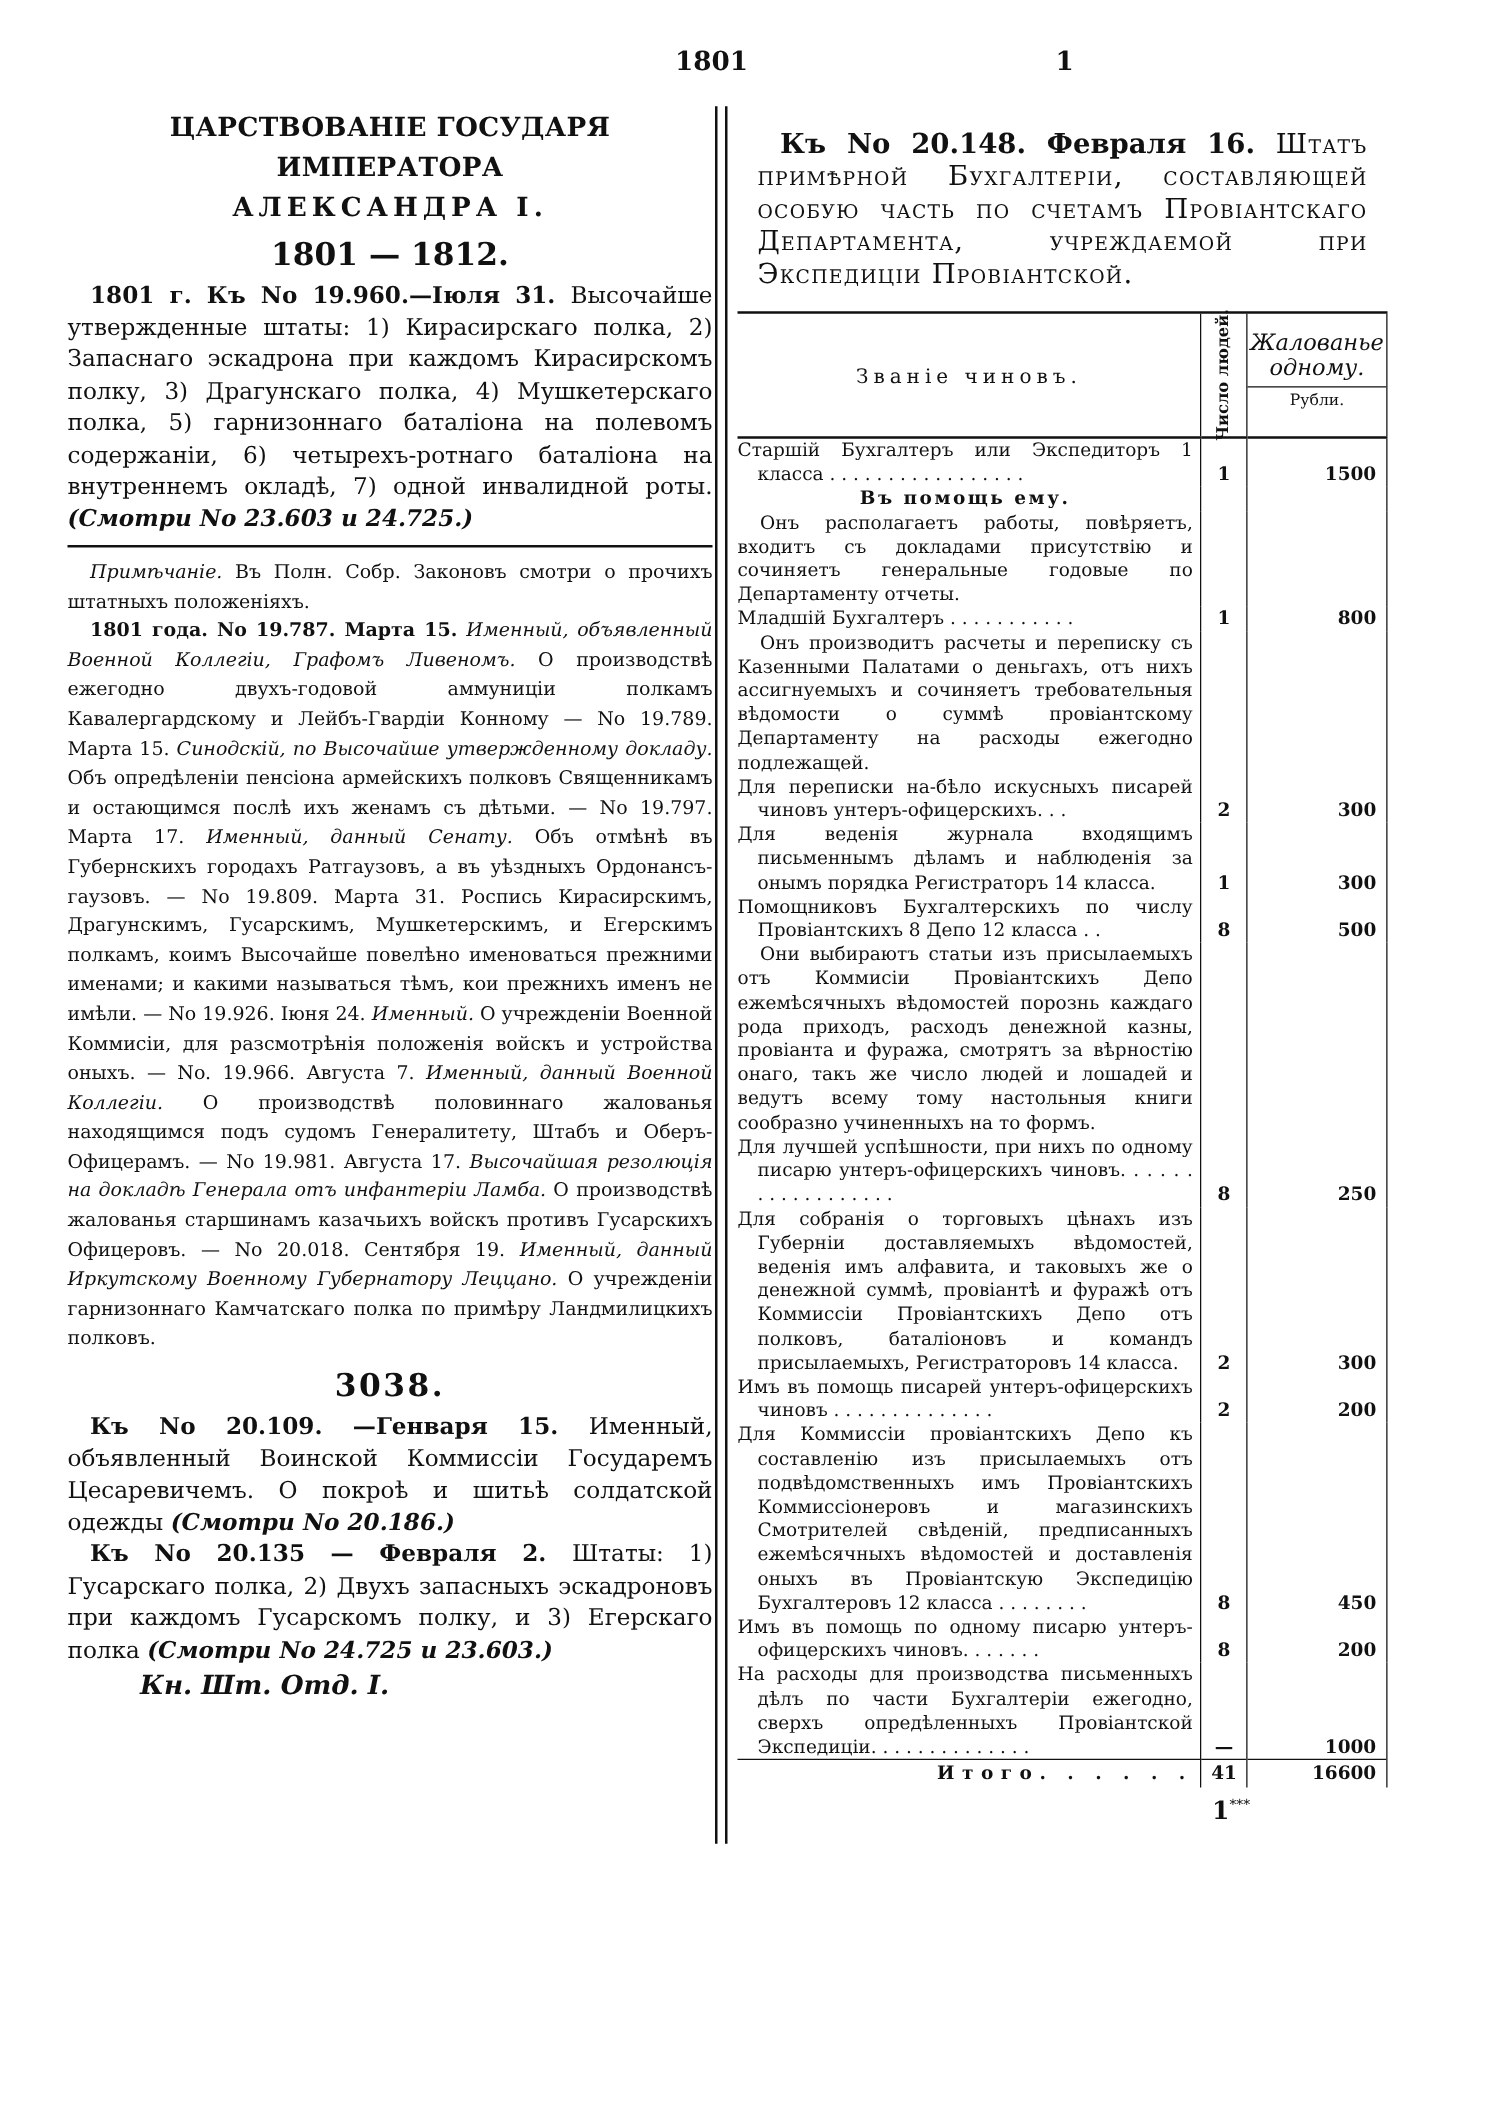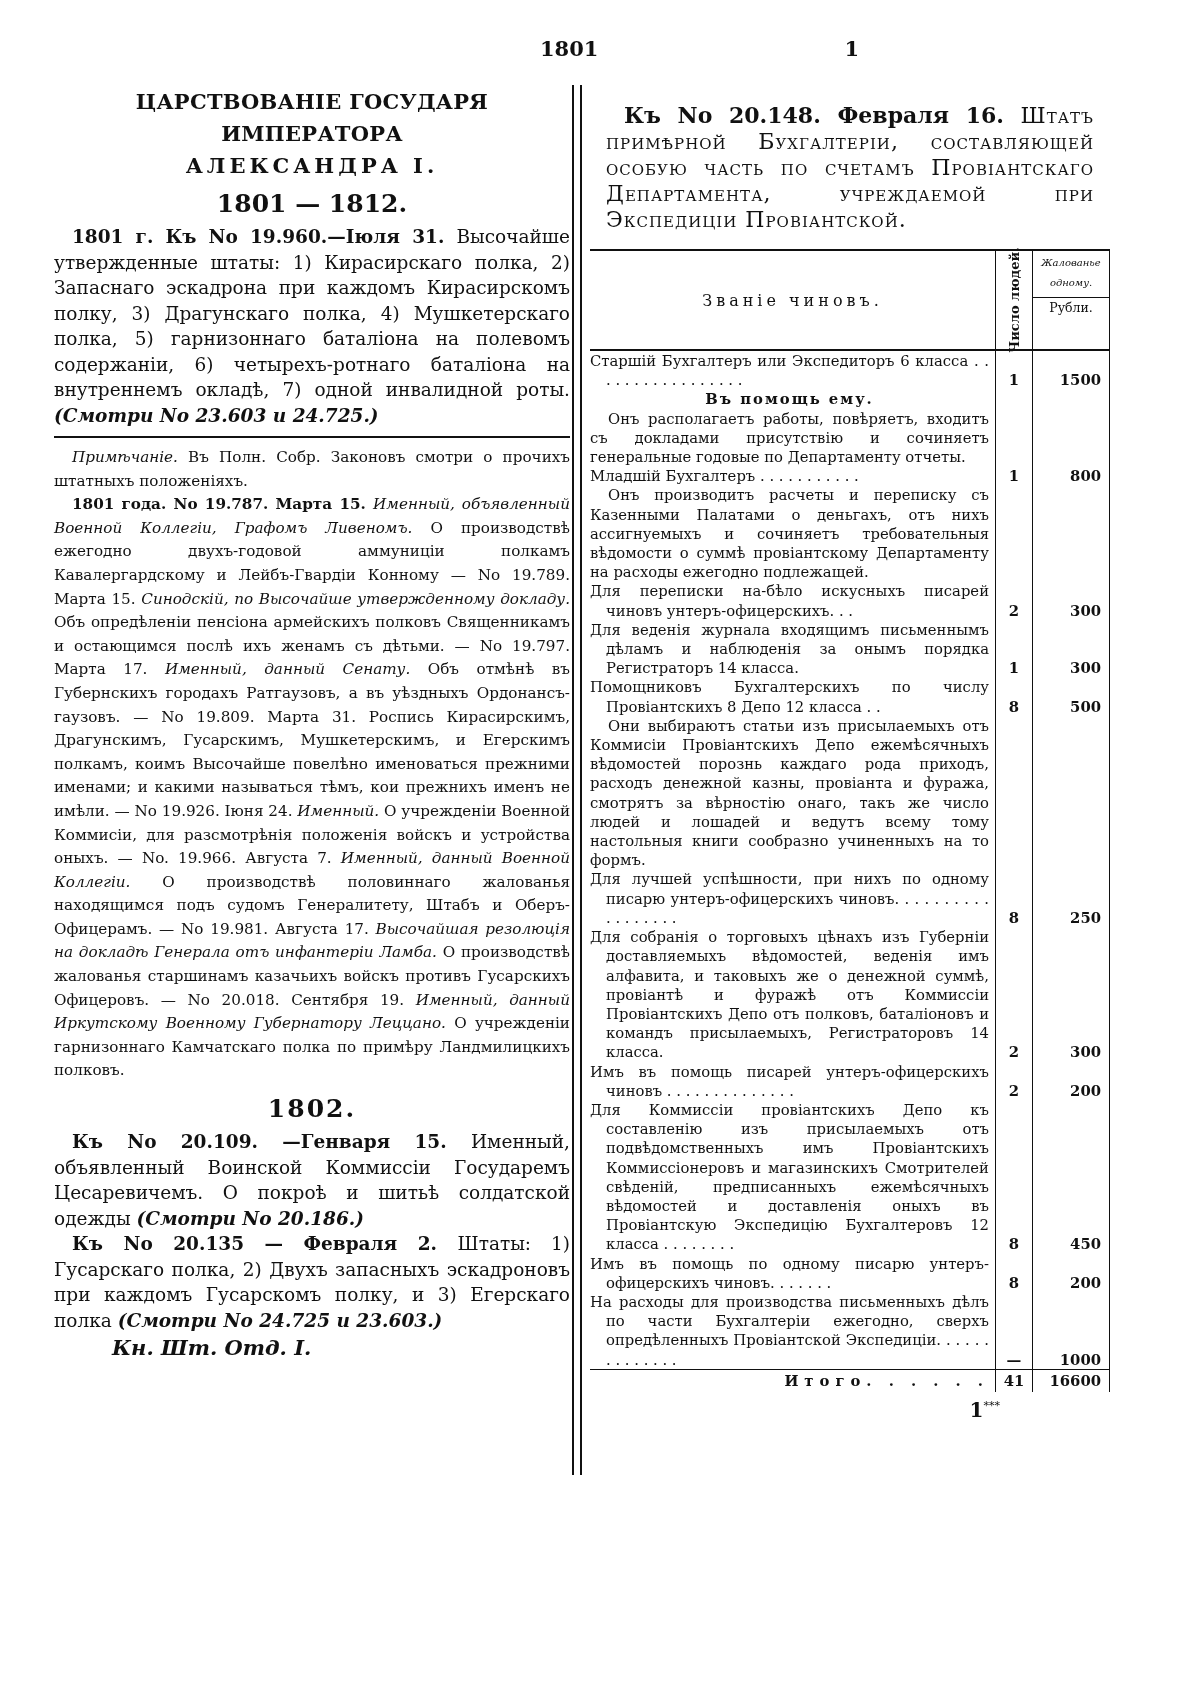--- a/index.html
+++ b/index.html
@@ -34,21 +34,21 @@
   .rc-intro { font-size: 22px; line-height: 26px; text-align: justify; text-indent: 18px; margin: 16px; }
   .rc-rule { border-top: 2px solid #111; margin: 10px 0 0 0; }
 
   table.staff { width: 100%; border-collapse: collapse; font-size: 14.8px; }
   table.staff td { vertical-align: bottom; padding: 0; }
   .th-title { text-align: center; vertical-align: middle !important; font-size: 16px; letter-spacing: 4px; height: 98px; border-bottom: 2px solid #111; }
   .th-count { width: 36px; border-left: 1.5px solid #111; border-bottom: 2px solid #111; position: relative; }
   .th-count span { position: absolute; left: 50%; top: 50%; transform: translate(-50%, -50%) rotate(-90deg);
     white-space: nowrap; font-size: 13px; font-weight: bold; }
   .th-salary { width: 76px; border-left: 1.5px solid #111; border-right: 1.5px solid #111; border-bottom: 2px solid #111; text-align: center; vertical-align: top !important; }
-  .th-salary .sal-top { font-style: italic; font-size: 10px; line-height: 20px; padding: 2px 2px 4px 2px; border-bottom: 1.5px solid #111; }
+  .th-salary .sal-top { font-style: italic; font-size: 18px; line-height: 20px; padding: 14px 2px 4px 2px; border-bottom: 1.5px solid #111; }
   .th-salary .sal-unit { font-size: 12.5px; line-height: 20px; }
 
   .row-desc { text-align: justify; line-height: 19.2px; padding-right: 6px !important; }
   .row-desc .hang { padding-left: 16px; text-indent: -16px; display: block; }
   .row-desc .note { display: block; text-indent: 18px; }
   .row-desc .center { display: block; text-align: center; letter-spacing: 2px; font-weight: bold; }
   .cell-n { border-left: 1.5px solid #111; text-align: center; font-weight: bold; line-height: 19.2px; }
   .cell-s { border-left: 1.5px solid #111; border-right: 1.5px solid #111; text-align: right; padding-right: 8px !important; font-weight: bold; line-height: 19.2px; }
   .total-row td { border-top: 1.5px solid #111; line-height: 22px; }
   .total-label { text-align: right; letter-spacing: 6px; font-weight: bold; padding-right: 6px !important; }
@@ -75,21 +75,21 @@
   </p>
 
   <div class="rule-left"></div>
 
   <p class="p-small">
     <span class="it">Примѣчанiе.</span><span> Въ Полн. Собр. Законовъ смотри о прочихъ штатныхъ положенiяхъ.</span>
   </p>
 
   <p class="p-small" id="list-para"><span class="b">1801 года. No 19.787. Марта 15. </span><span class="it">Именный, объявленный Военной Коллегiи, Графомъ Ливеномъ.</span><span> О производствѣ ежегодно двухъ-годовой аммуницiи полкамъ Кавалергардскому и Лейбъ-Гвардiи Конному — No 19.789. Марта 15. </span><span class="it">Синодскiй, по Высочайше утвержденному докладу.</span><span> Объ опредѣленiи пенсiона армейскихъ полковъ Священникамъ и остающимся послѣ ихъ женамъ съ дѣтьми. — No 19.797. Марта 17. </span><span class="it">Именный, данный Сенату.</span><span> Объ отмѣнѣ въ Губернскихъ городахъ Ратгаузовъ, а въ уѣздныхъ Ордонансъ-гаузовъ. — No 19.809. Марта 31. Роспись Кирасирскимъ, Драгунскимъ, Гусарскимъ, Мушкетерскимъ, и Егерскимъ полкамъ, коимъ Высочайше повелѣно именоваться прежними именами; и какими называться тѣмъ, кои прежнихъ именъ не имѣли. — No 19.926. Iюня 24. </span><span class="it">Именный.</span><span> О учрежденiи Военной Коммисiи, для разсмотрѣнiя положенiя войскъ и устройства оныхъ. — No. 19.966. Августа 7. </span><span class="it">Именный, данный Военной Коллегiи.</span><span> О производствѣ половиннаго жалованья находящимся подъ судомъ Генералитету, Штабъ и Оберъ-Офицерамъ. — No 19.981. Августа 17. </span><span class="it">Высочайшая резолюцiя на докладѣ Генерала отъ инфантерiи Ламба.</span><span> О производствѣ жалованья старшинамъ казачьихъ войскъ противъ Гусарскихъ Офицеровъ. — No 20.018. Сентября 19. </span><span class="it">Именный, данный Иркутскому Военному Губернатору Леццано.</span><span> О учрежденiи гарнизоннаго Камчатскаго полка по примѣру Ландмилицкихъ полковъ.</span></p>
 
-  <div class="year-heading">1802.</div>
+  <div class="year-heading">3038.</div>
 
   <p class="p-large">
     <span class="b">Къ No 20.109. —Генваря 15. </span><span>Именный, объявленный Воинской Коммиссiи Государемъ Цесаревичемъ. О покроѣ и шитьѣ солдатской одежды </span><span class="it b">(Смотри No 20.186.)</span>
   </p>
   <p class="p-large">
     <span class="b">Къ No 20.135 — Февраля 2. </span><span>Штаты: 1) Гусарскаго полка, 2) Двухъ запасныхъ эскадроновъ при каждомъ Гусарскомъ полку, и 3) Егерскаго полка </span><span class="it b">(Смотри No 24.725 и 23.603.)</span>
   </p>
   <div class="signature">Кн. Шт. Отд. I.</div>
 </div>
 
@@ -108,21 +108,21 @@
           </td>
         <td class="th-salary">
           <div class="sal-top">Жалованье одному.</div>
           <div class="sal-unit">Рубли.</div>
         </td>
       </tr>
     </thead>
     <tbody id="staff-body">
         <tr>
           <td class="row-desc">
-            <span class="hang">Старшiй Бухгалтеръ или Экспедиторъ 6 класса . . . . . . . . . . . . . . . . .</span>
+            <span class="hang">Старшiй Бухгалтеръ или Экспедиторъ 1 класса . . . . . . . . . . . . . . . . .</span>
           </td>
           <td class="cell-n">1</td>
           <td class="cell-s">1500</td>
         </tr>
         <tr>
           <td class="row-desc">
             <span class="center">Въ помощь ему.</span>
           </td>
           <td class="cell-n"></td>
           <td class="cell-s"></td>

